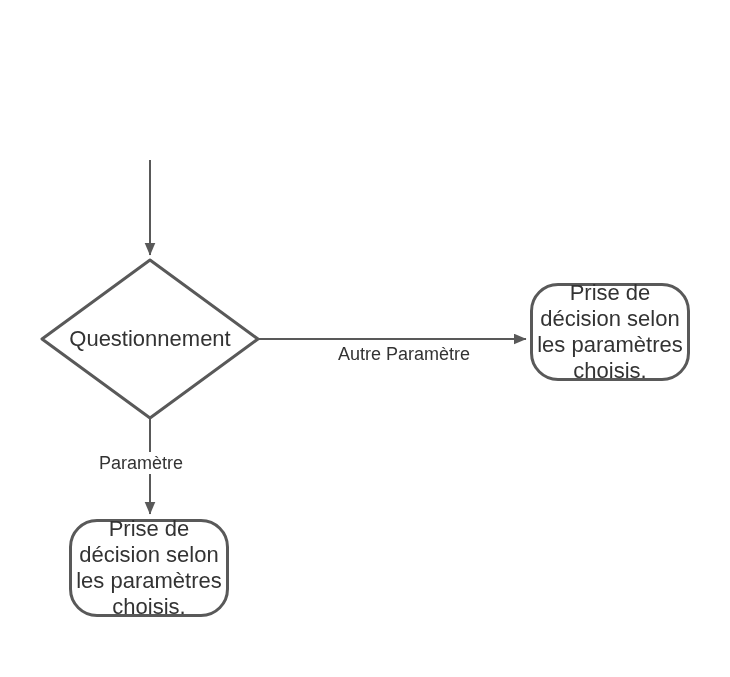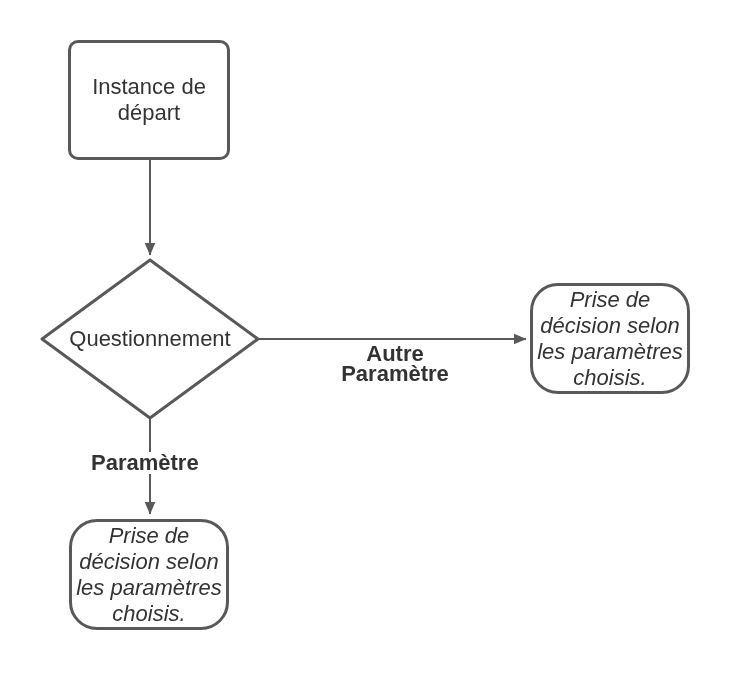--- a/index.html
+++ b/index.html
@@ -32,41 +32,41 @@
     justify-content: center;
     background: var(--fill, #ffffff);
     border: 3px solid var(--stroke, #595959);
     color: var(--text, #333333);
     font-size: 22px;
     line-height: 26px;
     text-align: center;
     white-space: pre-line;
   }
   .node-start   { left: 68px;  top: 40px;  width: 162px; height: 120px; border-radius: 10px; }
-  .node-decision { width: 160px; height: 111px; border-radius: 28px; font-style: italic; }
+  .node-decision { width: 160px; height: 98px; border-radius: 28px; }
   .node-decision-right  { left: 530px; top: 283px; }
   .node-decision-bottom { left: 69px;  top: 519px; }
 
   .diamond-label {
     position: absolute;
     left: 42px; top: 326px; width: 216px;
     color: var(--text, #333333);
     font-size: 22px;
     line-height: 26px;
     text-align: center;
   }
 
   .edge-label {
     position: absolute;
     color: var(--text, #333333);
     background: var(--fill, #ffffff);
-    font-size: 22px;
-    font-weight: bold;
+    font-size: 18px;
+    font-weight: normal;
     line-height: 20px;
-    text-align: center;
+    text-align: right;
     padding: 1px 0;
   }
   .edge-label-autre { left: 320px; top: 343px; width: 150px; }
   .edge-label-param { left: 91px; top: 452px; width: 92px; }
 </style>
 </head>
 <body>
 
 <div class="canvas">
 
@@ -79,24 +79,20 @@
 
     <line class="edge-line" x1="150" y1="160" x2="150" y2="255" marker-end="url(#arrowhead)"></line>
 
     <line class="edge-line" x1="259" y1="339" x2="526" y2="339" marker-end="url(#arrowhead)"></line>
 
     <line class="edge-line" x1="150" y1="419" x2="150" y2="514" marker-end="url(#arrowhead)"></line>
 
     <polygon class="diamond-shape" points="150,260 258,339 150,418 42,339"></polygon>
   </svg>
 
-  <div class="node node-start">
-    <span>Instance de
-départ</span>
-  </div>
 
   <div class="diamond-label">Questionnement</div>
 
   <div class="node node-decision node-decision-right">
     <span>Prise de
 décision selon
 les paramètres
 choisis.</span>
   </div>
 

